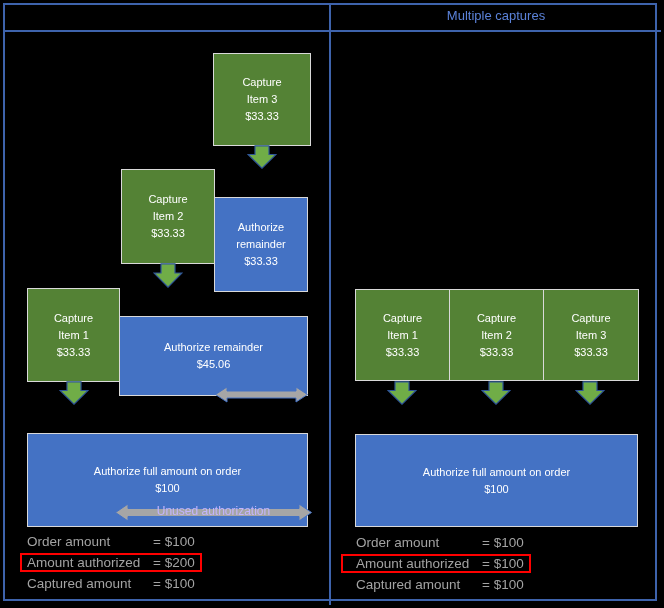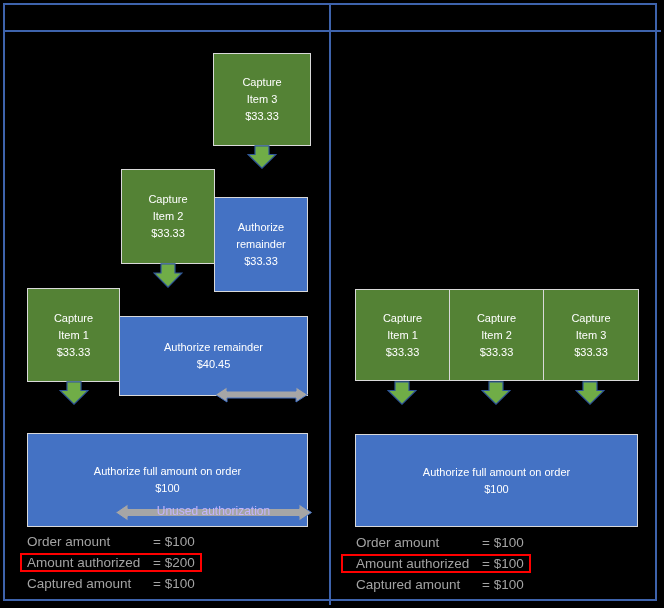--- a/index.html
+++ b/index.html
@@ -30,20 +30,21 @@
   .srow.hl{border-color:#FF0000;}
 </style>
 </head>
 <body>
 
 <div class="canvas">
   <div class="frame"></div>
   <div class="vdiv"></div>
   <div class="hline"></div>
 
+  <div class="title r">Multiple captures</div>
 
   <div class="box green" style="left:213px;top:53px;width:98px;height:93px">
     <span>Capture</span>
     <span>Item 3</span>
     <span>$33.33</span>
   </div>
 
   <div class="arr" style="left:247px;top:145px">
     <svg width="30" height="24" viewBox="0 0 30 24">
       <polygon points="8,0.8 22,0.8 22,9.5 29,9.5 15,23.2 1,9.5 8,9.5" fill="#70AD47" stroke="#2E5597" stroke-width="1.2"></polygon>
@@ -67,21 +68,21 @@
     </svg>
   </div>
 
   <div class="box green" style="left:27px;top:288px;width:93px;height:94px">
     <span>Capture</span>
     <span>Item 1</span>
     <span>$33.33</span>
   </div>
   <div class="box blue" style="left:119px;top:288px;width:189px;height:80px">
     <span>Authorize remainder</span>
-    <span>$40.45</span>
+    <span>$45.06</span>
   </div>
 
   <div class="arr" style="left:59px;top:381px">
     <svg width="30" height="24" viewBox="0 0 30 24">
       <polygon points="8,0.8 22,0.8 22,9.5 29,9.5 15,23.2 1,9.5 8,9.5" fill="#70AD47" stroke="#2E5597" stroke-width="1.2"></polygon>
     </svg>
   </div>
 
   <div class="arr" style="left:215px;top:386px">
     <svg width="93" height="17" viewBox="0 0 93 17">

